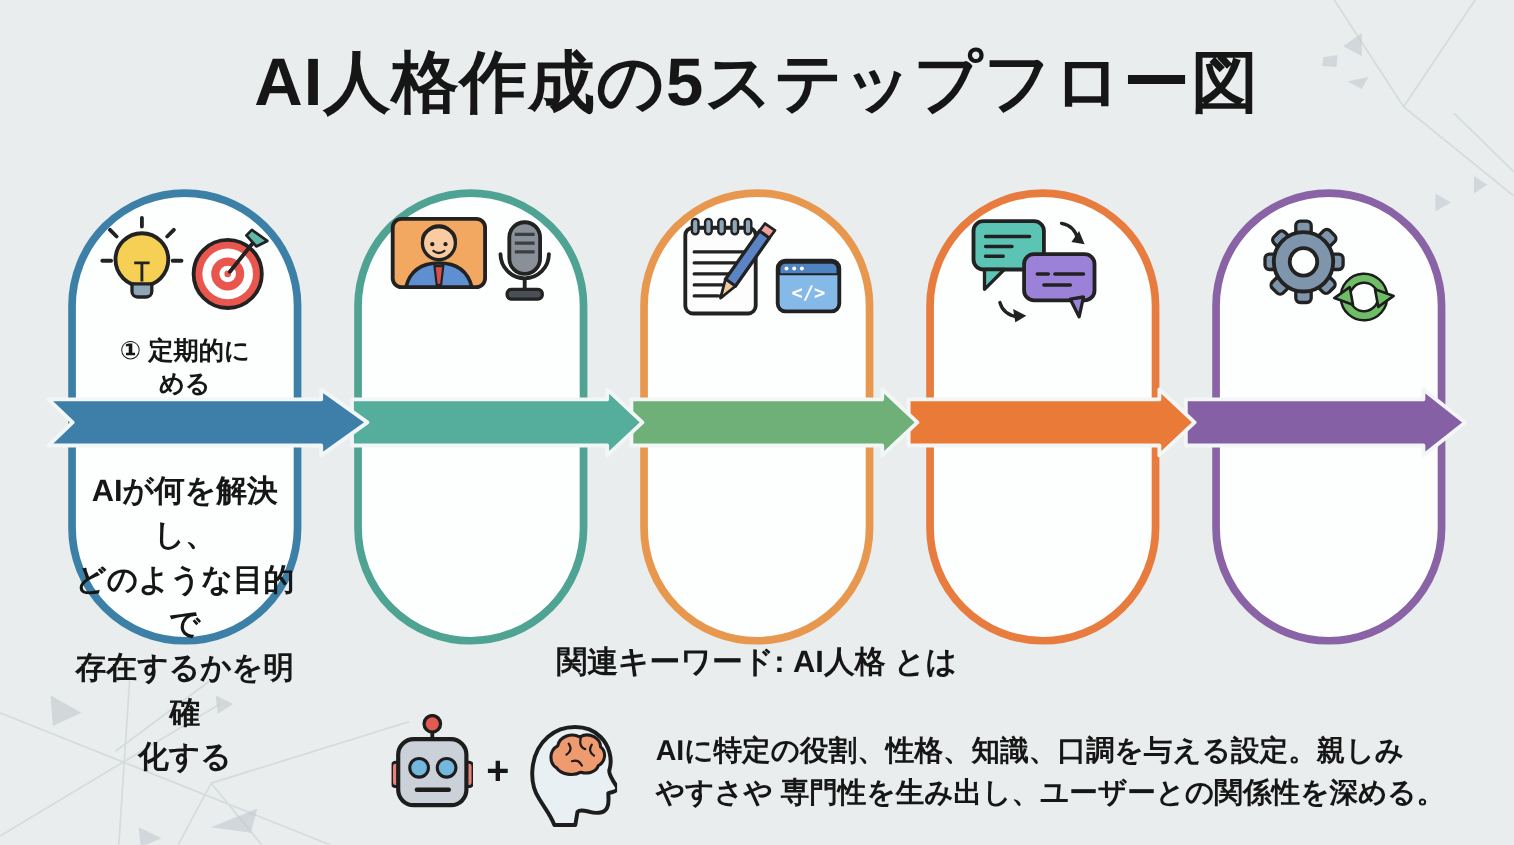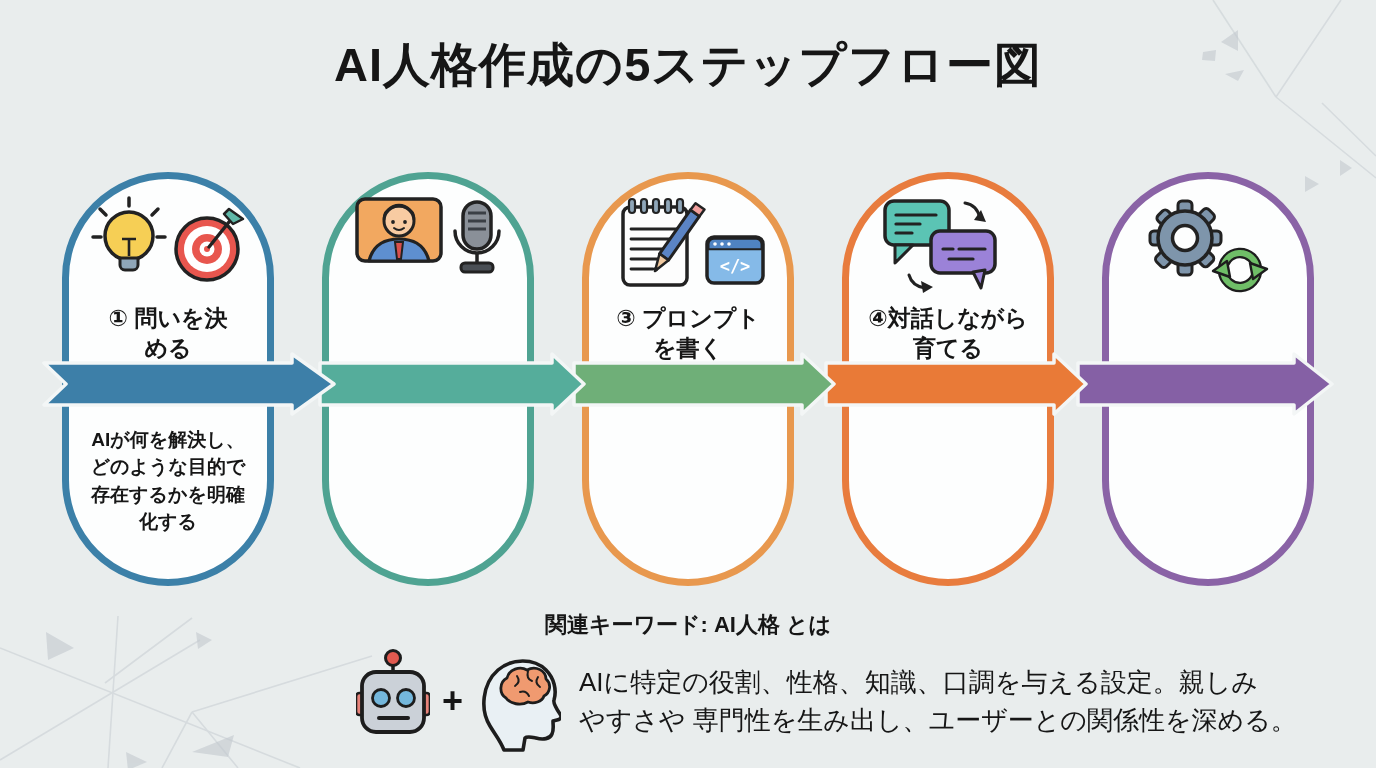--- a/index.html
+++ b/index.html
@@ -6,56 +6,56 @@
   html,body { width:1376px; height:768px; overflow:hidden; }
   body {
     position:relative;
     background:#E9EDED;
     font-family:"Liberation Sans","DejaVu Sans",sans-serif;
     color:#161616;
   }
   #bg-deco { position:absolute; inset:0; z-index:0; }
   .main-title {
     position:absolute; top:34px; left:0; width:100%;
-    text-align:center; font-size:47px; font-weight:900; z-index:3;
+    text-align:center; font-size:61px; font-weight:900; z-index:3;
     letter-spacing:1px;
   }
   .step-card {
     position:absolute; top:172px; width:212px; height:414px;
     background:#FDFEFE; border:7px solid #999; border-radius:108px;
     z-index:1;
   }
   .card-icons {
     position:absolute; top:16px; left:50%; transform:translateX(-50%);
     width:158px; height:102px; display:flex; justify-content:center;
   }
   .card-title {
     position:absolute; top:114px; left:-4px; right:-4px; height:80px;
     display:flex; align-items:center; justify-content:center;
     font-size:23px; font-weight:800; line-height:1.32;
     text-align:center; white-space:pre-line;
   }
   .card-desc {
     position:absolute; top:247px; left:-3px; right:-3px;
-    font-size:19px; font-weight:800; line-height:1.44;
+    font-size:28px; font-weight:800; line-height:1.44;
     text-align:center; white-space:pre-line;
   }
   #arrow-layer { position:absolute; inset:0; z-index:2; pointer-events:none; }
   .footer-heading {
-    position:absolute; top:610px; left:0; width:100%;
-    text-align:center; font-size:22px; font-weight:900; z-index:3;
+    position:absolute; top:583px; left:0; width:100%;
+    text-align:center; font-size:28px; font-weight:900; z-index:3;
   }
   .footer-row {
     position:absolute; top:646px; left:356px; height:110px;
     display:flex; align-items:center; gap:10px; z-index:3;
   }
   .plus-sign { font-size:36px; font-weight:900; padding:0 2px; }
   .footer-desc {
-    width:775px; margin-left:8px;
-    font-size:26px; font-weight:400; line-height:1.48;
+    width:775px; margin-left:25px;
+    font-size:26px; font-weight:700; line-height:1.48;
     white-space:pre-line;
   }
 </style>
 </head>
 <body>
 
 <svg id="bg-deco" width="1376" height="768" viewBox="0 0 1376 768">
   <g stroke="#C7CDD2" stroke-width="1.6" opacity="0.55" fill="none">
     <path d="M118,616 L108,768"></path>
     <path d="M0,760 L200,640"></path>
@@ -97,21 +97,21 @@
         <circle cx="34" cy="42" r="31" fill="#E8564E" stroke="#222" stroke-width="3.5"></circle>
         <circle cx="34" cy="42" r="23" fill="#FFFFFF"></circle>
         <circle cx="34" cy="42" r="15" fill="#E8564E"></circle>
         <circle cx="34" cy="42" r="7.5" fill="#FFFFFF"></circle>
         <circle cx="34" cy="42" r="3" fill="#E8564E"></circle>
         <path d="M60,10 L36,40" stroke="#222" stroke-width="3.5" stroke-linecap="round"></path>
         <polygon points="56,2 70,12 60,17 51,7" fill="#5FB8A8" stroke="#222" stroke-width="2.5" stroke-linejoin="round"></polygon>
       </g>
     </svg>
   </div>
-  <div class="card-title">① 問いを決
+  <div class="card-title">① 定期的に
 める</div>
   <div class="card-desc">AIが何を解決し、
 どのような目的で
 存在するかを明確
 化する</div>
 </div>
 
 <div class="step-card" style="left: 322px; border-color: rgb(79, 163, 146);">
   <div class="card-icons">
     <svg width="158" height="102" viewBox="0 0 158 102">
@@ -157,43 +157,39 @@
       <g transform="translate(98,42)">
         <rect x="0" y="0" width="56" height="46" rx="7" fill="#85BAE8" stroke="#222" stroke-width="3.5"></rect>
         <path d="M7,1.8 h42 a5.5,5.5 0 0 1 5.5,5.5 v5 h-53 v-5 a5.5,5.5 0 0 1 5.5,-5.5 z" fill="#4F83C2" stroke="#222" stroke-width="2"></path>
         <circle cx="8" cy="7" r="1.8" fill="#fff"></circle>
         <circle cx="15" cy="7" r="1.8" fill="#fff"></circle>
         <circle cx="22" cy="7" r="1.8" fill="#fff"></circle>
         <text x="28" y="35" font-size="17" font-weight="bold" fill="#FFFFFF" text-anchor="middle" font-family="'DejaVu Sans Mono',monospace">&lt;/&gt;</text>
       </g>
     </svg>
   </div>
-  <div class="card-title">③ プロンプト
-を書く</div>
 </div>
 
 <div class="step-card" style="left: 842px; border-color: rgb(232, 124, 62);">
   <div class="card-icons">
     <svg width="158" height="102" viewBox="0 0 158 102">
       <g>
         <path d="M96,8 q12,2 15,15" stroke="#222" stroke-width="3" fill="none" stroke-linecap="round"></path>
         <polygon points="105,25 117,27 112,15" fill="#222"></polygon>
         <path d="M40,80 q3,11 16,13" stroke="#222" stroke-width="3" fill="none" stroke-linecap="round"></path>
         <polygon points="52,86 54,98 64,92" fill="#222"></polygon>
         <rect x="16" y="6" width="64" height="44" rx="9" fill="#5BC4B4" stroke="#222" stroke-width="3.5"></rect>
         <polygon points="26,50 26,68 44,50" fill="#5BC4B4" stroke="#222" stroke-width="3" stroke-linejoin="round"></polygon>
         <path d="M27,20 h40 M27,29 h24 M27,38 h16" stroke="#222" stroke-width="3.2" stroke-linecap="round"></path>
         <rect x="62" y="36" width="64" height="42" rx="9" fill="#9B82D8" stroke="#222" stroke-width="3.5"></rect>
         <polygon points="104,77 112,93 116,75" fill="#9B82D8" stroke="#222" stroke-width="3" stroke-linejoin="round"></polygon>
         <path d="M74,54 h10 M90,54 h26 M80,64 h24" stroke="#222" stroke-width="3.2" stroke-linecap="round"></path>
       </g>
     </svg>
   </div>
-  <div class="card-title">④対話しながら
-育てる</div>
 </div>
 
 <div class="step-card" style="left: 1102px; border-color: rgb(138, 99, 166);">
   <div class="card-icons">
     <svg width="158" height="102" viewBox="0 0 158 102">
       <g>
         <g fill="#7E95AB" stroke="#222" stroke-width="3">
           <rect x="49" y="6" width="14" height="18" rx="4"></rect>
           <rect x="49" y="62" width="14" height="18" rx="4"></rect>
           <rect x="21" y="36" width="18" height="14" rx="4"></rect>

